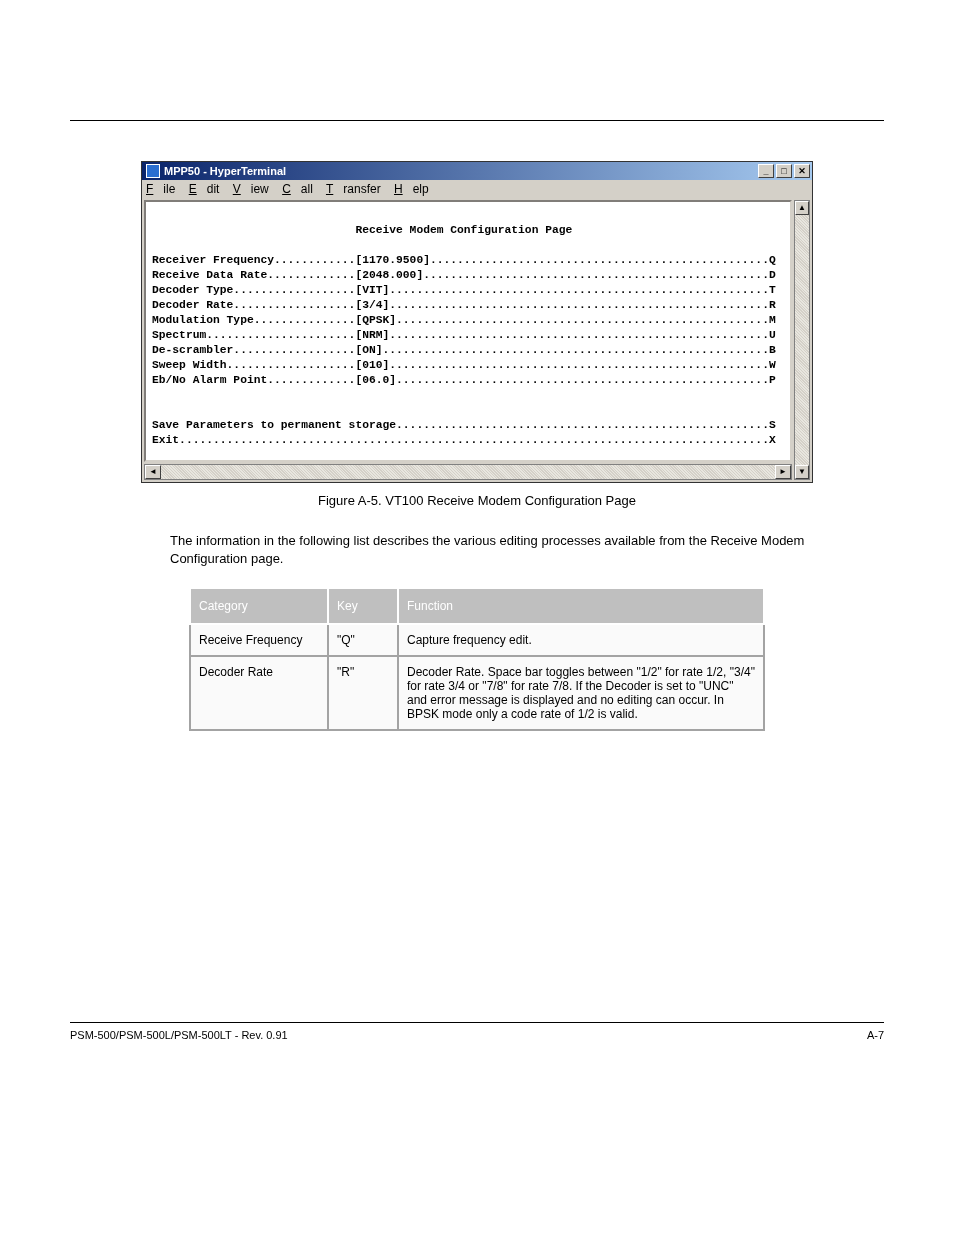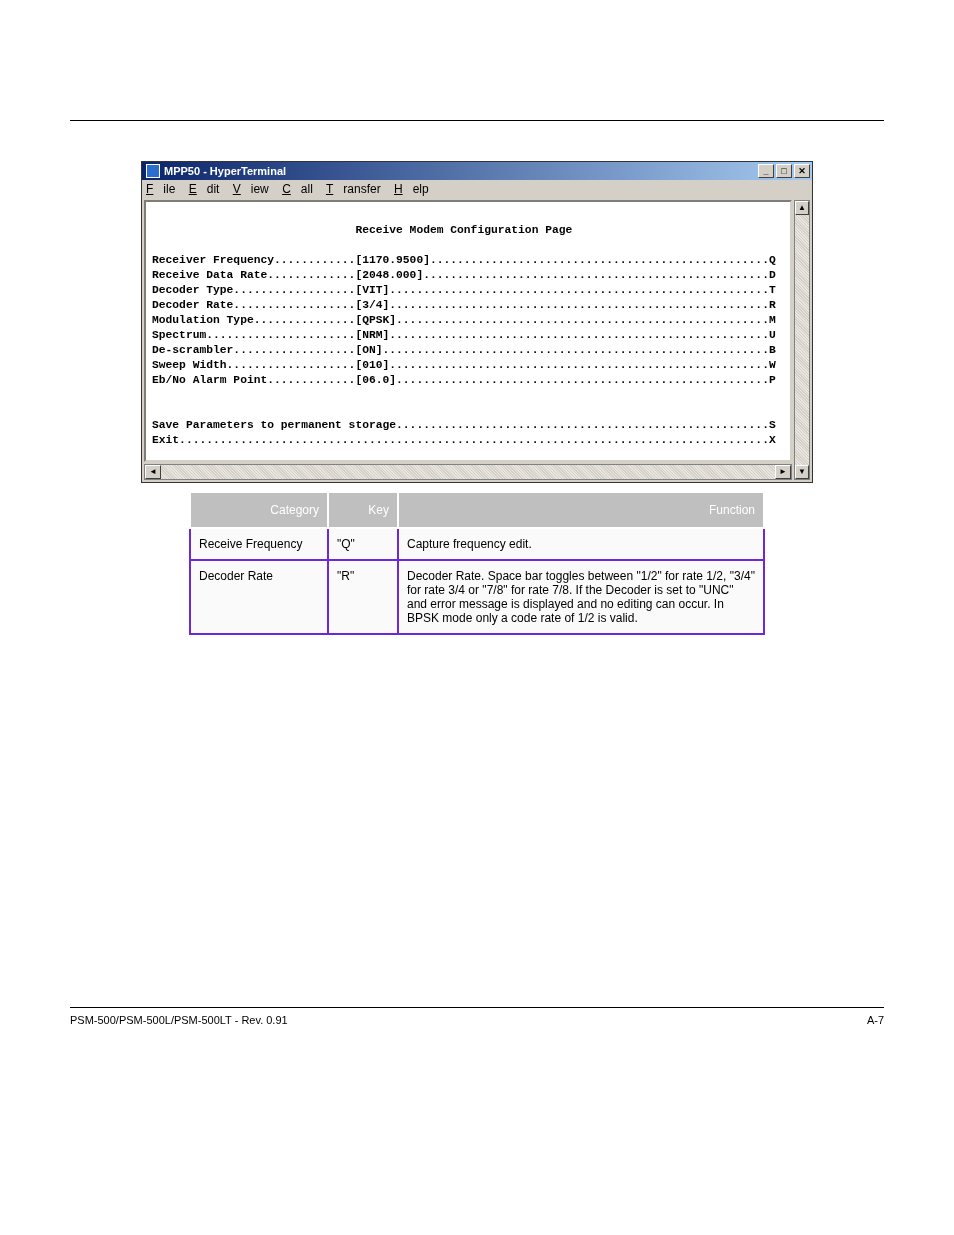--- a/index.html
+++ b/index.html
@@ -201,36 +201,36 @@
   table.params {
     width: 576px;
     margin: 8px auto 0;
     border-collapse: collapse;
     font-size: 12px;
   }
   table.params th {
     background: #bfbfbf;
     color: #fff;
     font-weight: normal;
-    text-align: right;
+    text-align: left;
     padding: 10px 8px;
     border: 2px solid #fff;
   }
   table.params td {
-    border: 2px solid #6d28d9;
+    border: 2px solid #a3a3a3;
     padding: 8px 8px;
     vertical-align: top;
     background: #fafafa;
   }
   table.params td.c1 { width: 120px; }
   table.params td.c2 { width: 52px; text-align: left; }
 
   .footer {
     position: absolute;
-    bottom: 65px;
+    bottom: 50px;
     left: 70px;
     right: 70px;
     display: flex;
     justify-content: space-between;
     border-top: 1px solid #000;
     padding-top: 6px;
     font-size: 11px;
     color: #000;
   }
 </style>
@@ -286,21 +286,23 @@
         </div>
       </div>
       <div class="ht-vscroll">
         <div class="arrow">▲</div>
         <div class="track"></div>
         <div class="arrow">▼</div>
       </div>
     </div>
   </div>
 
-
+  <div class="figcap">Figure A-5. VT100 Receive Modem Configuration Page</div>
+
+  <p class="desc">The information in the following list describes the various editing processes available from the Receive Modem Configuration page.</p>
 
   <table class="params">
     <thead>
       <tr>
         <th>Category</th>
         <th>Key</th>
         <th>Function</th>
       </tr>
     </thead>
     <tbody id="param-tbody">

